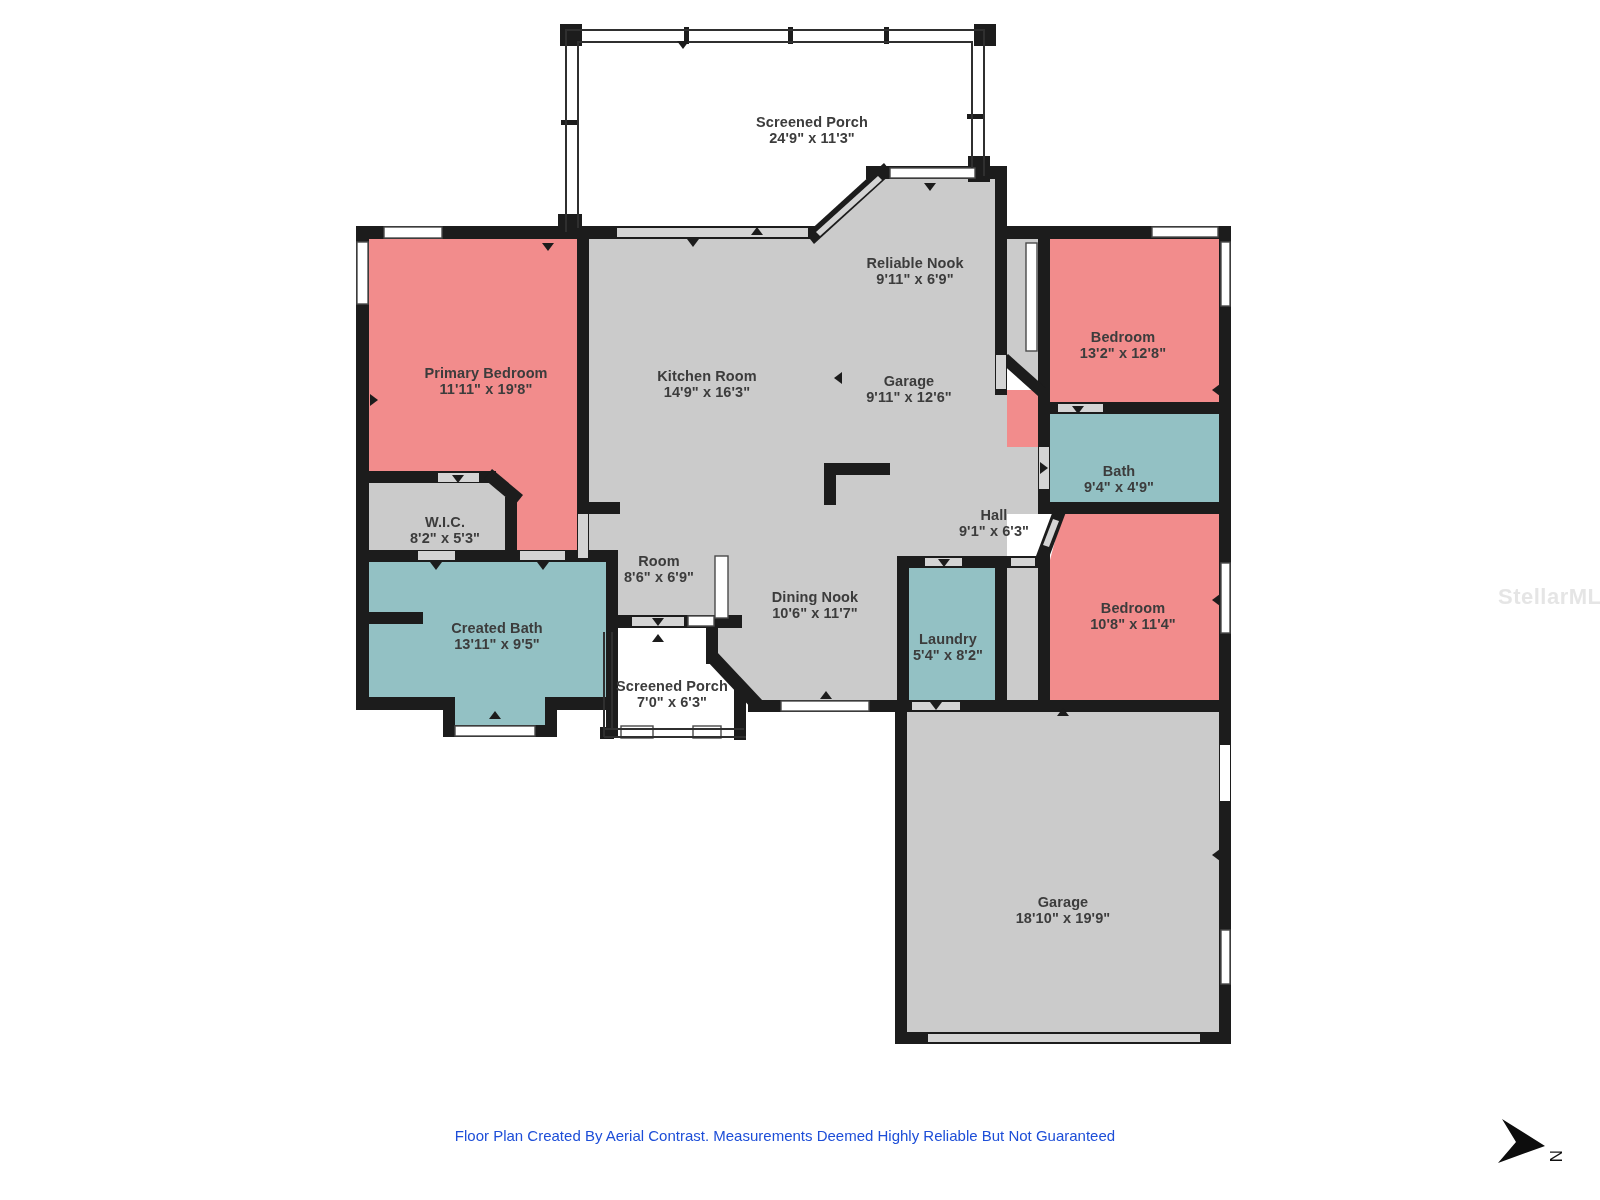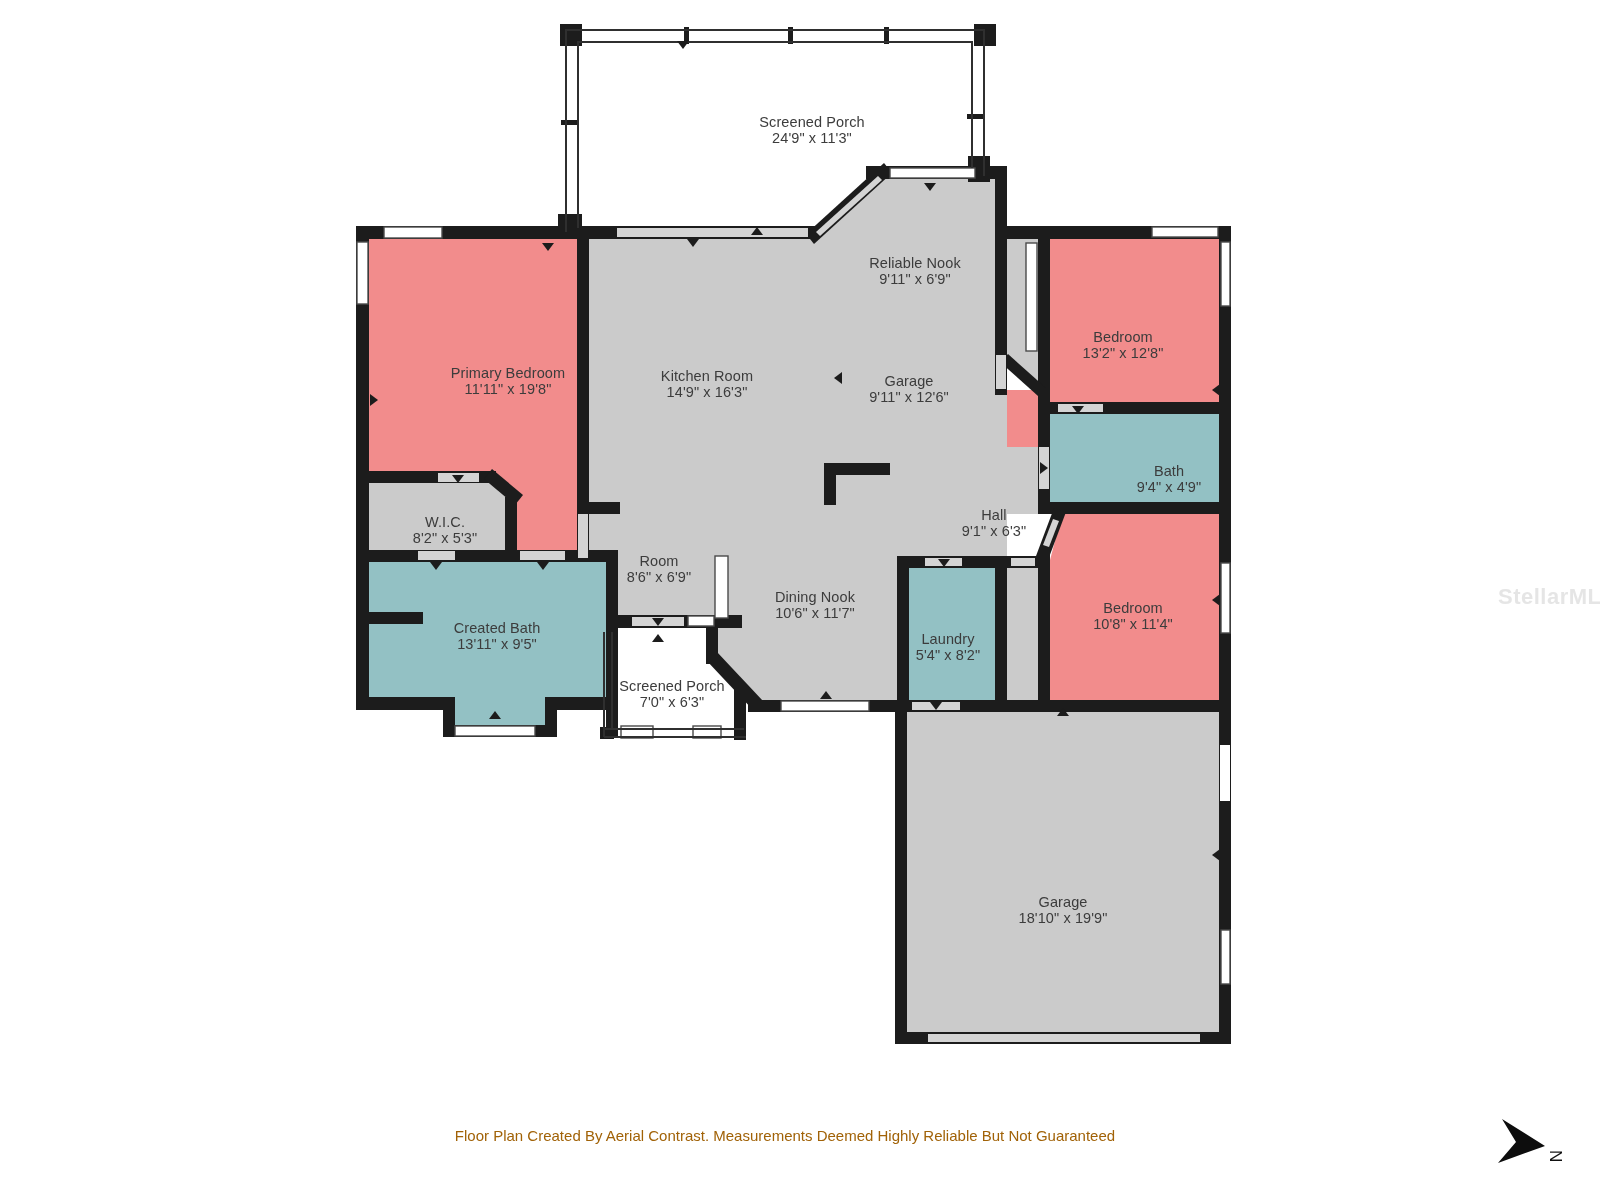--- a/index.html
+++ b/index.html
@@ -1,25 +1,25 @@
 <!DOCTYPE html>
 <html><head>
 <meta charset="utf-8">
 <style>
   html,body{margin:0;padding:0;background:#ffffff;}
   body{width:1600px;height:1200px;position:relative;overflow:hidden;
        font-family:"Liberation Sans",sans-serif;}
   .stage{position:absolute;left:0;top:0;width:1600px;height:1200px;}
   svg.plan{position:absolute;left:0;top:0;}
   .room-label{position:absolute;transform:translate(-50%,-50%);text-align:center;
-      color:#3c3c3c;font-size:14.5px;line-height:16px;white-space:nowrap;letter-spacing:.1px;}
+      color:#3c3c3c;font-size:14.5px;line-height:16px;white-space:nowrap;letter-spacing:.1px;font-weight:bold;}
   .room-label .rname{font-size:14.5px;}
   .room-label .rdims{font-size:14.5px;}
   .footer{position:absolute;left:0;top:1127px;width:1570px;text-align:center;
-      font-size:15px;color:#a16207;}
+      font-size:15px;color:#1d4ed8;}
   .watermark{position:absolute;left:1498px;top:584px;font-size:22px;font-weight:700;
       color:#e3e3e3;letter-spacing:.5px;opacity:.9;}
 </style>
 </head>
 <body>
 
 <div class="stage">
 
 <svg class="plan" width="1600" height="1200" viewBox="0 0 1600 1200">
 
@@ -182,41 +182,41 @@
   <g>
     <polygon fill="#0d0d0d" points="1502,1119 1545,1146 1498,1163 1516,1142"></polygon>
     <text x="1556" y="1156" font-size="17" fill="#111" transform="rotate(90 1556 1150)">N</text>
   </g>
 </svg>
 
 <div class="room-label" style="left:812px;top:130px">
   <div class="rname">Screened Porch</div>
   <div class="rdims">24'9" x 11'3"</div>
 </div>
-<div class="room-label" style="left:508px;top:381px">
+<div class="room-label" style="left:486px;top:381px">
   <div class="rname">Primary Bedroom</div>
   <div class="rdims">11'11" x 19'8"</div>
 </div>
 <div class="room-label" style="left:707px;top:384px">
   <div class="rname">Kitchen Room</div>
   <div class="rdims">14'9" x 16'3"</div>
 </div>
 <div class="room-label" style="left:915px;top:271px">
   <div class="rname">Reliable Nook</div>
   <div class="rdims">9'11" x 6'9"</div>
 </div>
 <div class="room-label" style="left:909px;top:389px">
   <div class="rname">Garage</div>
   <div class="rdims">9'11" x 12'6"</div>
 </div>
 <div class="room-label" style="left:1123px;top:345px">
   <div class="rname">Bedroom</div>
   <div class="rdims">13'2" x 12'8"</div>
 </div>
-<div class="room-label" style="left:1169px;top:479px">
+<div class="room-label" style="left:1119px;top:479px">
   <div class="rname">Bath</div>
   <div class="rdims">9'4" x 4'9"</div>
 </div>
 <div class="room-label" style="left:994px;top:523px">
   <div class="rname">Hall</div>
   <div class="rdims">9'1" x 6'3"</div>
 </div>
 <div class="room-label" style="left:445px;top:530px">
   <div class="rname">W.I.C.</div>
   <div class="rdims">8'2" x 5'3"</div>

